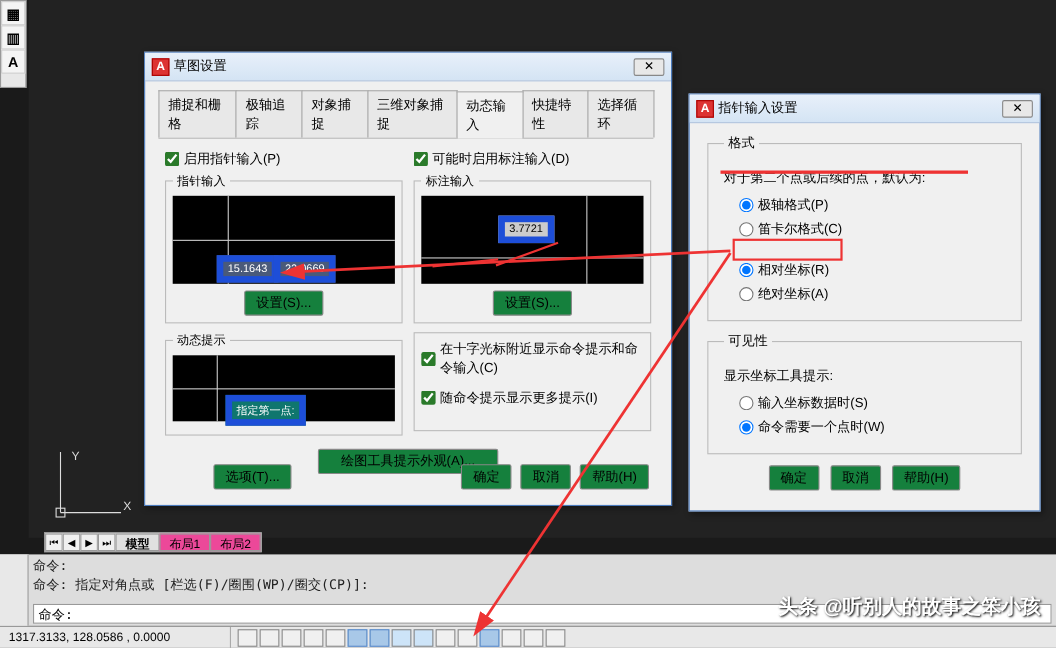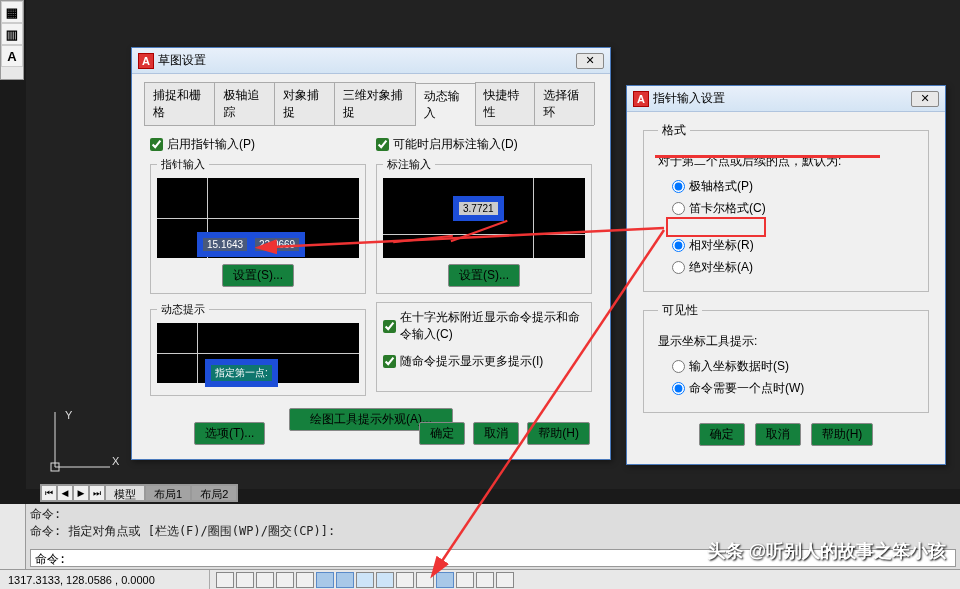--- a/index.html
+++ b/index.html
@@ -61,25 +61,25 @@
     .layout-tabs .nav-btn {
       width: 16px; height: 16px;
       border: 1px solid #999;
       background: #f0f0f0;
       display: flex; align-items: center; justify-content: center;
       font-size: 9px;
     }
     .layout-tabs .tab {
       padding: 1px 8px;
       border: 1px solid #999;
-      background: #a3a3a3;
+      background: #ec4899;
       height: 16px;
       font-size: 11px;
     }
-    .layout-tabs .tab.active { background: #e0e0e0; font-weight: normal; }
+    .layout-tabs .tab.active { background: #e0e0e0; font-weight: bold; }
     
     .command-area {
       position: absolute;
       left: 0; bottom: 20px;
       right: 0;
       height: 65px;
       background: #ddd;
     }
     .command-area .cmd-icons {
       position: absolute;

